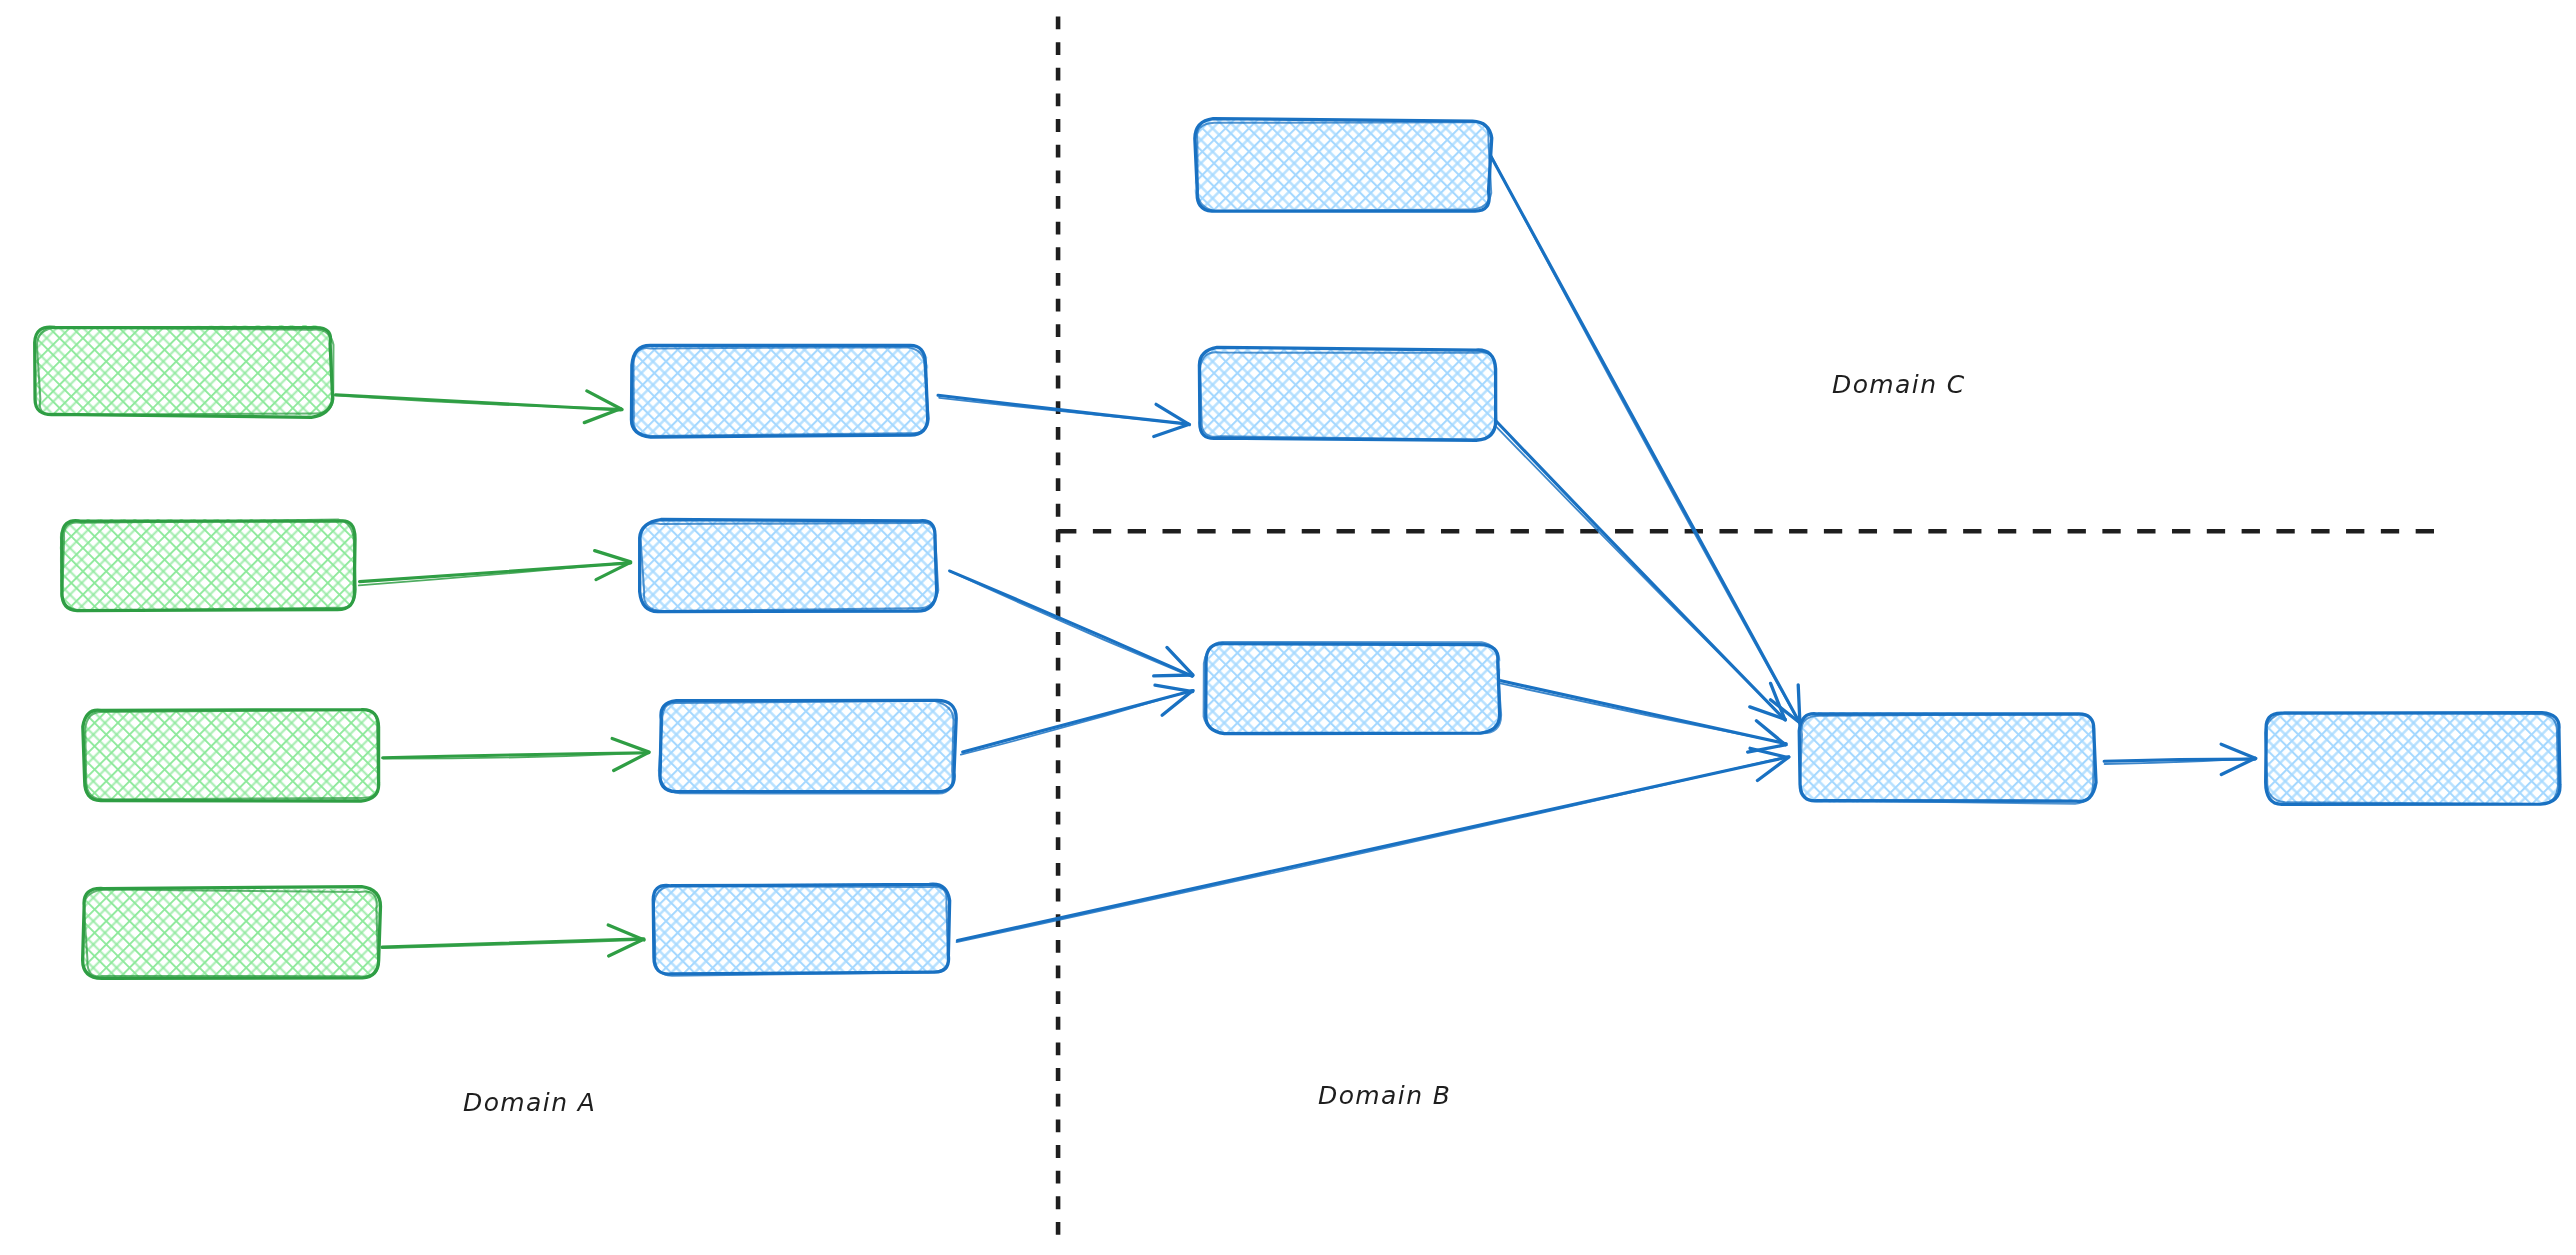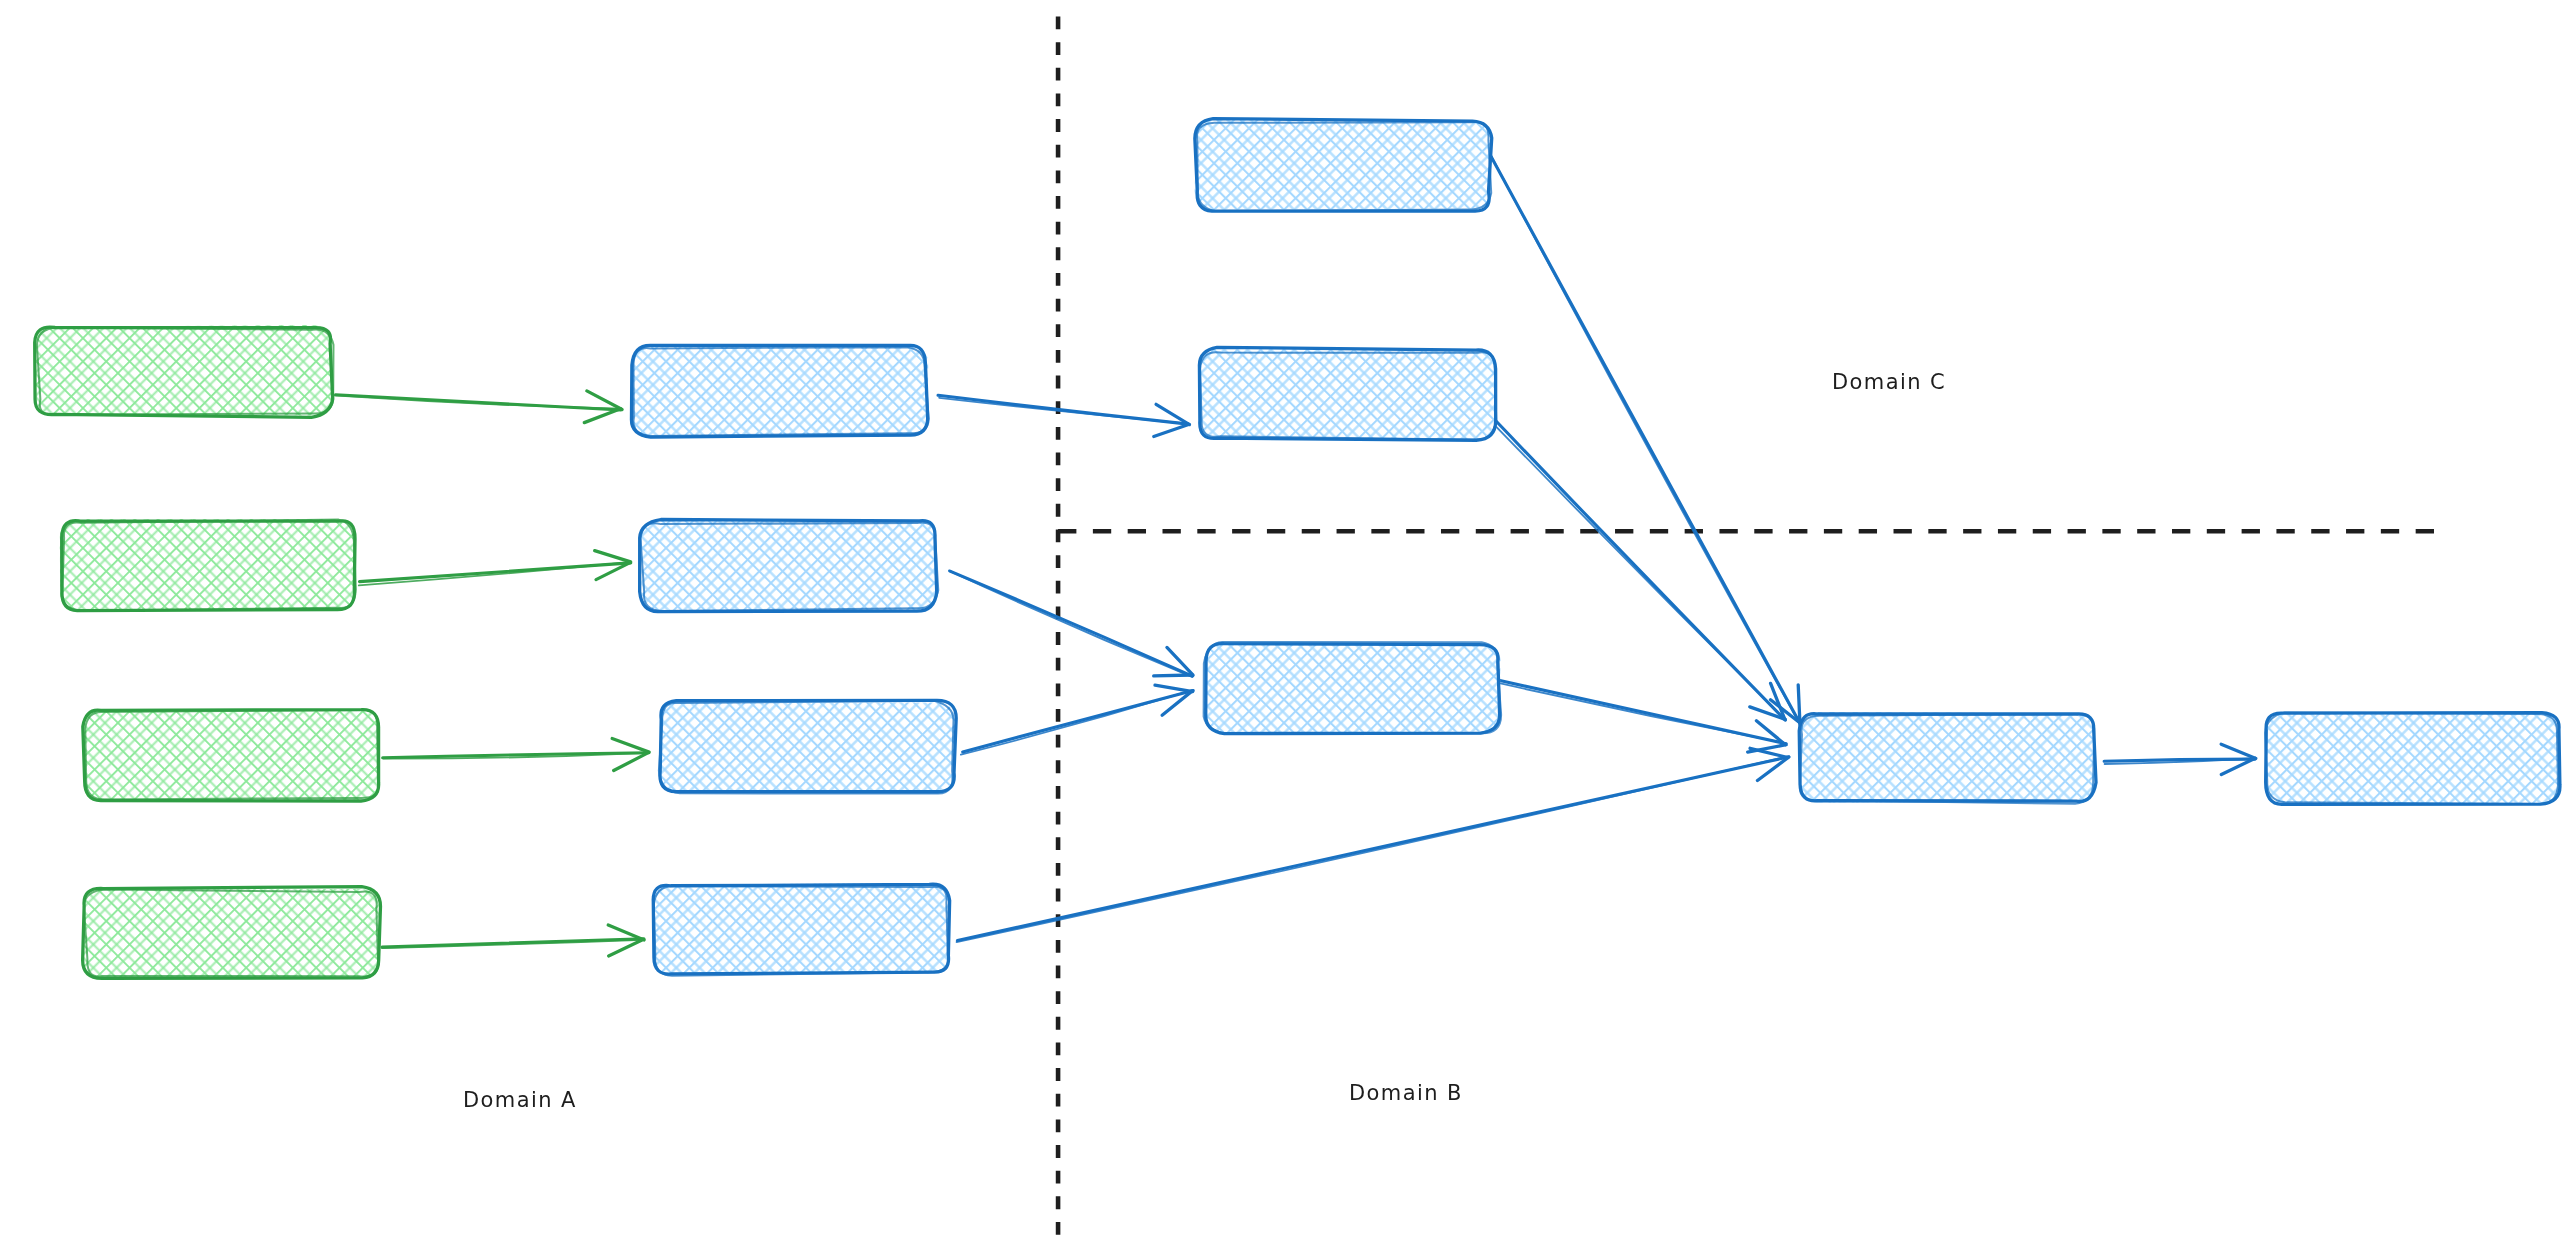--- a/index.html
+++ b/index.html
@@ -2,21 +2,22 @@
 <html style="font-size:14.7px"><head>
 <meta charset="utf-8">
 <style>
   html,body{margin:0;padding:0;background:#ffffff;}
   body{width:2576px;height:1255px;overflow:hidden;font-family:"DejaVu Sans",sans-serif;}
   #canvas{position:relative;width:2576px;height:1255px;background:#ffffff;}
   svg#scene{position:absolute;left:0;top:0;width:2576px;height:1255px;display:block;}
   .domain-label{
     position:absolute;
     font-family:"DejaVu Sans",sans-serif;
-    font-size:21px;
+    font-size:25px;
+    font-style:italic;
     letter-spacing:1.4px;
     color:#1e1e1e;
     white-space:nowrap;
     user-select:none;
   }
 </style>
 </head>
 <body>
 
 <div id="canvas">
@@ -563,18 +564,18 @@
           L 2494.54349117458 875.8973081603634
           Q 2473.997540094004 873.3374685290444 2474.980937769022 853.5125806812256
           L 2472.6073615798296 799.9890772834835
           Q 2474.380683876798 781.6808169388123 2494.0461166397417 777.6837768559269 Z" fill="none" stroke="#1971c2" stroke-width="2.2" stroke-linejoin="round" stroke-linecap="round" opacity="0.75"></path>
         </g>
       </g>
   </svg>
 
   <div id="labels-layer">
       <div class="domain-label" style="left: 463px; top: 1076px; margin-top: 12px;">Domain A</div>
-      <div class="domain-label" style="left: 1349px; top: 1081px;">Domain B</div>
+      <div class="domain-label" style="left: 1318px; top: 1081px;">Domain B</div>
       <div class="domain-label" style="left: 1832px; top: 370px;">Domain C</div>
     </div>
 
 </div>
 
 
 </body></html>

